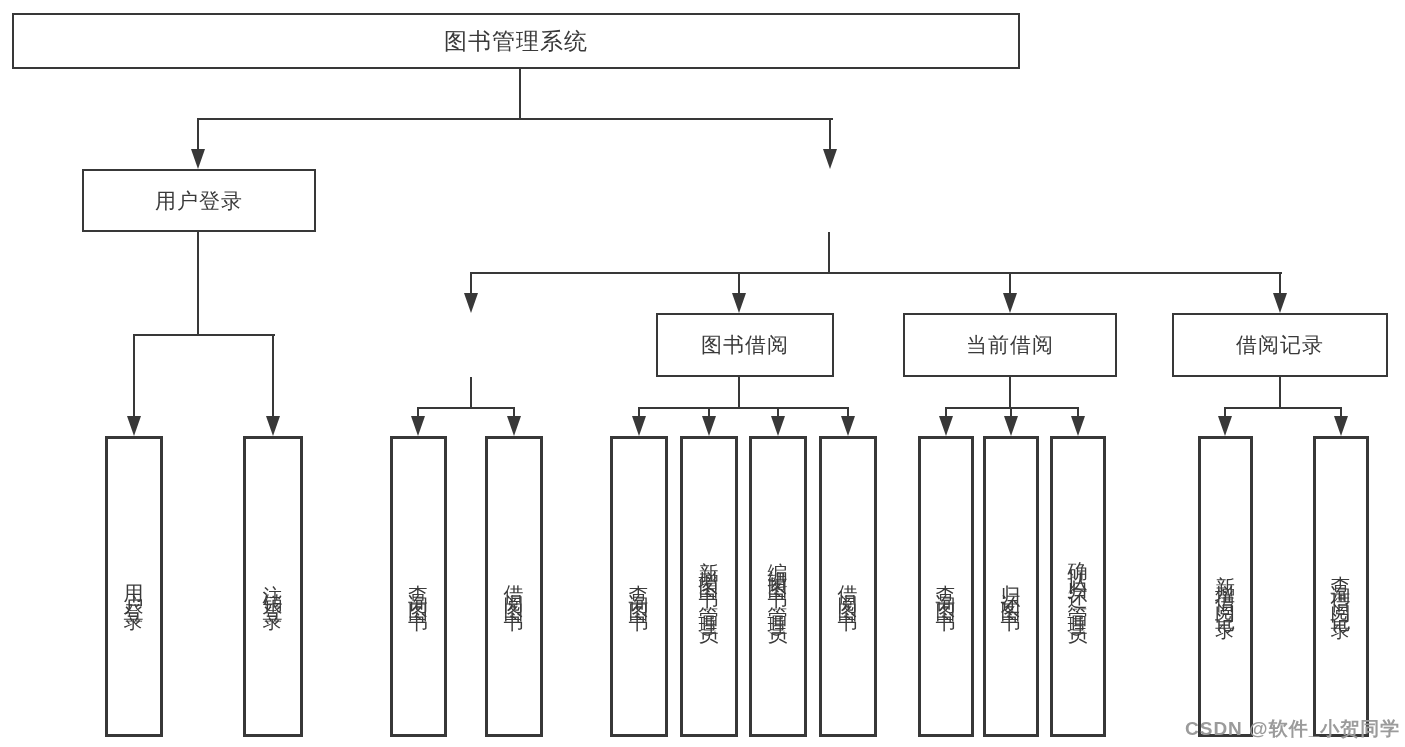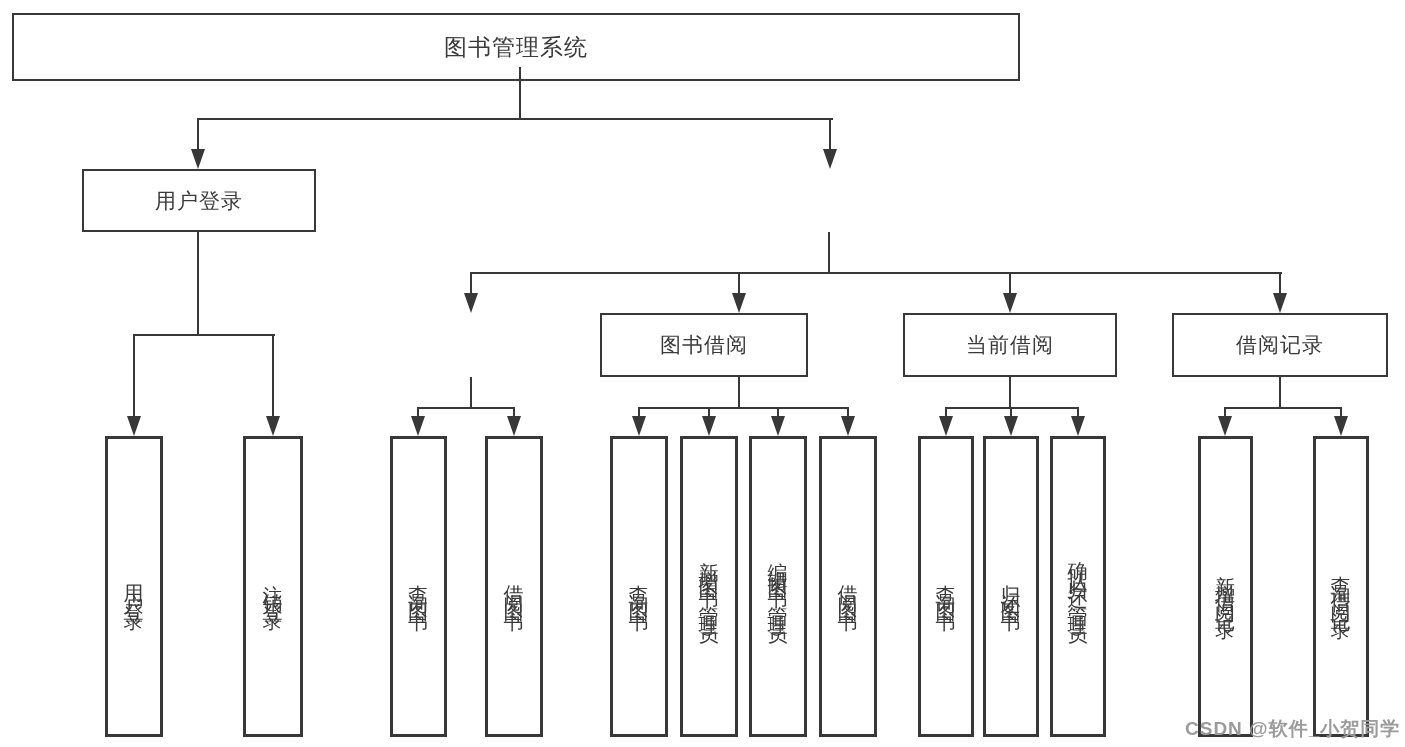--- a/index.html
+++ b/index.html
@@ -5,21 +5,21 @@
   html,body{margin:0;padding:0;background:#fff;}
   .canvas{
     position:relative;width:1405px;height:747px;background:#fff;
     font-family:"Liberation Sans",sans-serif;color:#3a3a3a;overflow:hidden;
   }
   .box{
     position:absolute;border:2.5px solid #383838;background:#fff;
     display:flex;align-items:center;justify-content:center;
     box-sizing:border-box;text-align:center;
   }
-  .box-top{left:12px;top:13px;width:1008px;height:68px;font-size:23px;letter-spacing:1px;}
+  .box-top{left:12px;top:13px;width:1008px;height:56px;font-size:23px;letter-spacing:1px;}
   .box-mid{height:63px;font-size:21px;letter-spacing:1px;}
   .leaf{
     top:436px;height:301px;border-width:3px;
     writing-mode:vertical-rl;text-orientation:mixed;
     font-size:20px;letter-spacing:9px;line-height:1;
   }
   .ln{position:absolute;background:#383838;}
   .ah{
     position:absolute;width:0;height:0;
     border-left:7px solid transparent;border-right:7px solid transparent;
@@ -61,21 +61,21 @@
   <div class="ln" style="left:470px;top:272px;width:812px;height:2px"></div>
   <div class="ln" style="left:470px;top:272px;width:2px;height:22px"></div>
   <div class="ah" style="left:464px;top:293px"></div>
   <div class="ln" style="left:738px;top:272px;width:2px;height:22px"></div>
   <div class="ah" style="left:732px;top:293px"></div>
   <div class="ln" style="left:1009px;top:272px;width:2px;height:22px"></div>
   <div class="ah" style="left:1003px;top:293px"></div>
   <div class="ln" style="left:1279px;top:272px;width:2px;height:22px"></div>
   <div class="ah" style="left:1273px;top:293px"></div>
 
-  <div class="box box-mid" style="left:600px;top:313px;width:208px;height:64px">
+  <div class="box box-mid" style="left:656px;top:313px;width:178px;height:64px">
     <span>图书借阅</span>
   </div>
   <div class="box box-mid" style="left:1172px;top:313px;width:216px;height:64px">
     <span>借阅记录</span>
   </div>
   <div class="box box-mid" style="left:903px;top:313px;width:214px;height:64px">
     <span>当前借阅</span>
   </div>
 
   <div class="ln" style="left:470px;top:377px;width:2px;height:31px"></div>

